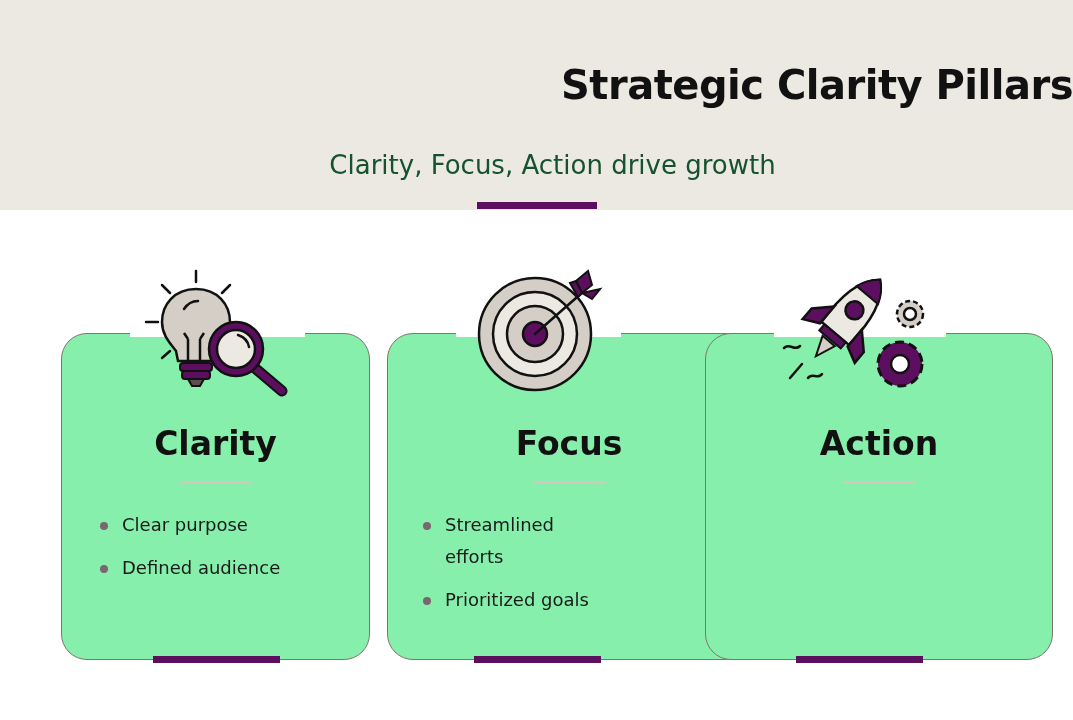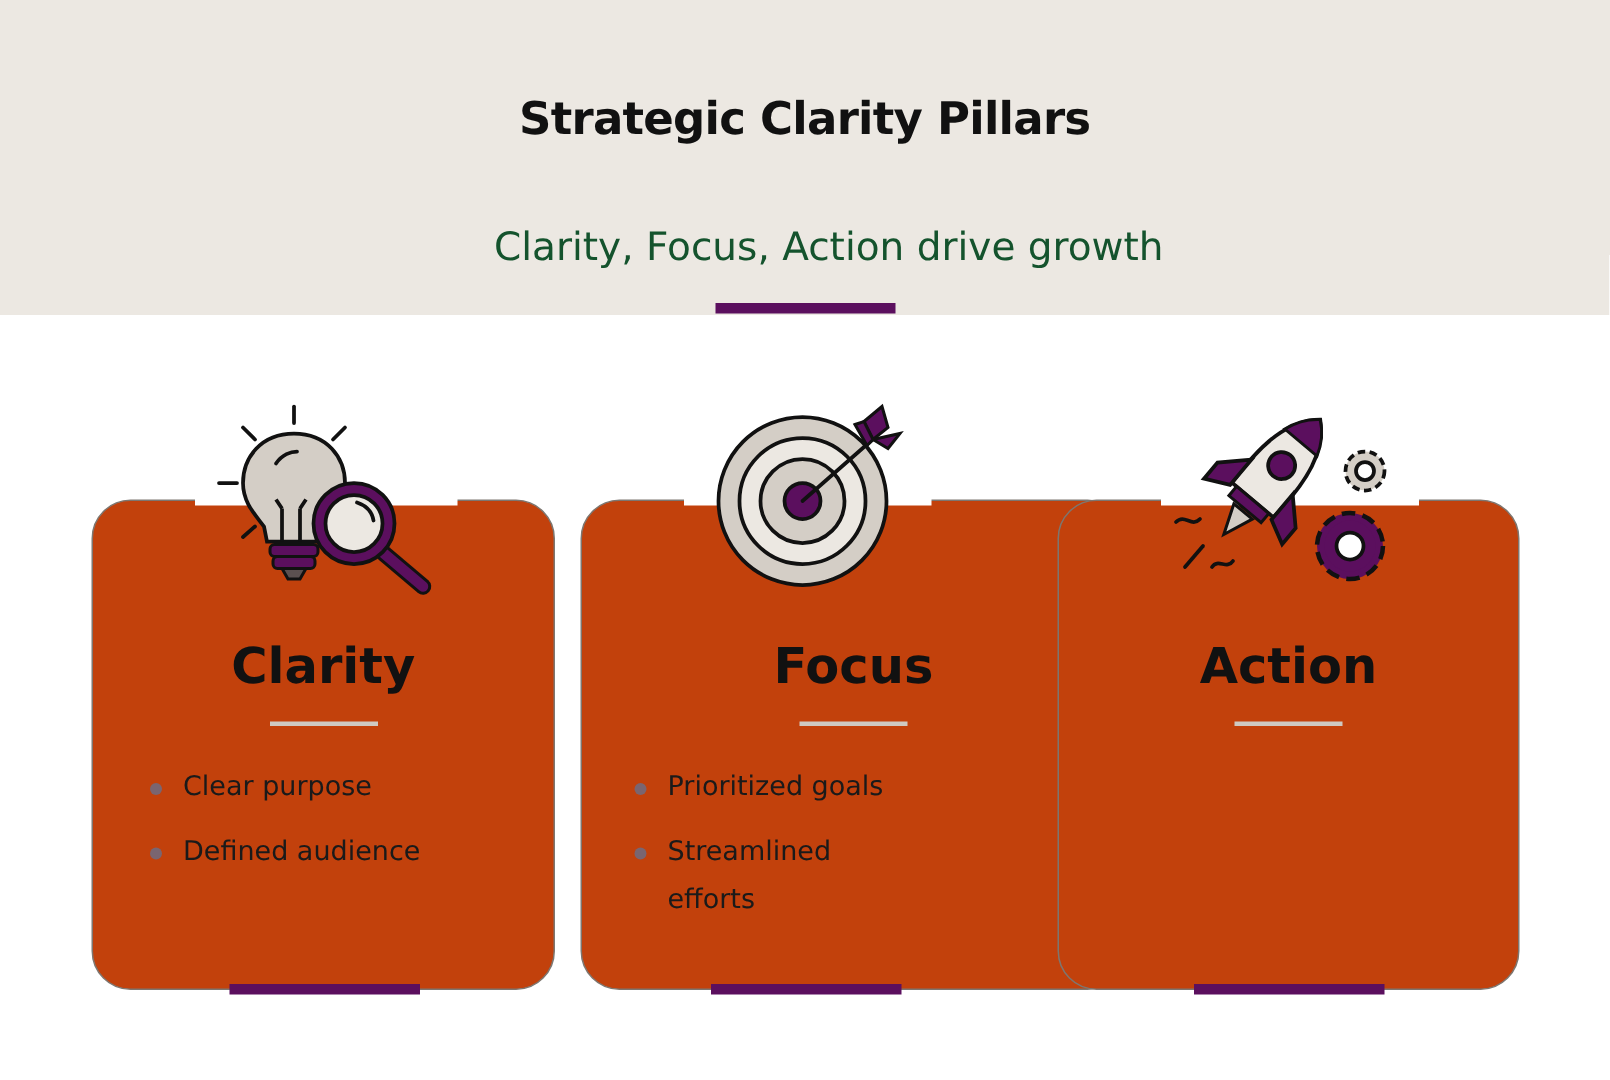--- a/index.html
+++ b/index.html
@@ -1,23 +1,23 @@
 <!DOCTYPE html>
 <html><head>
 <meta charset="utf-8">
 <style>
   * { box-sizing: border-box; margin: 0; padding: 0; }
   html, body { width: 1073px; height: 720px; background: #ffffff; overflow: hidden; }
   body { font-family: "DejaVu Sans", sans-serif; color: #111; position: relative; }
   .header { position: absolute; left: 0; top: 0; width: 1073px; height: 210px; background: #ECE8E2; }
-  .title { position: absolute; left: 0; width: 1073px; top: 62px; text-align: center; font-size: 30px; font-weight: bold; letter-spacing: -0.5px; color: #111; }
+  .title { position: absolute; left: 0; width: 1073px; top: 62px; text-align: right; font-size: 40px; font-weight: bold; letter-spacing: -0.5px; color: #111; }
   .subtitle { position: absolute; left: 16px; width: 1073px; top: 124px; text-align: center; font-size: 26px; color: #14532d; margin-top: 26px; }
   .header-accent { position: absolute; left: 477px; top: 202px; width: 120px; height: 7px; background: #5B0F5E; }
 
-  .card { position: absolute; top: 333px; height: 327px; border: 1.5px solid #7d7670; border-radius: 26px; background: #c2410c; }
+  .card { position: absolute; top: 333px; height: 327px; border: 1.5px solid #7d7670; border-radius: 26px; background: #86efac; }
   .card .gap { position: absolute; top: -3px; height: 6px; background: #fff; }
   .card .bottom-accent { position: absolute; bottom: -4px; height: 7px; background: #5B0F5E; width: 127px; }
   .card-title { position: absolute; left: 0; right: 0; top: 90px; text-align: center; font-size: 33px; font-weight: bold; color: #111; }
   .card-divider { position: absolute; top: 147px; height: 3px; width: 72px; background: #CFC9C2; left: 50%; margin-left: -36px; }
   .card-list { position: absolute; top: 175px; list-style: none; }
   .card-list li { position: relative; font-size: 18px; line-height: 32px; margin-bottom: 11px; padding-left: 22px; color: #1a1a1a; }
   .card-list li::before { content: ""; position: absolute; left: 0; top: 13px; width: 8px; height: 8px; border-radius: 50%; background: #7a6570; }
   .icon { position: absolute; }
 </style>
 </head>
@@ -39,26 +39,26 @@
     <li>Defined audience</li>
   </ul>
 </div>
 
 <div class="card" style="left:387px; width:364px;">
   <div class="gap" style="left:68px; width:165px;"></div>
   <div class="bottom-accent" style="left:86px;"></div>
   <div class="card-title">Focus</div>
   <div class="card-divider"></div>
   <ul class="card-list" style="left:35px; width:200px;">
+    <li style="width:190px;">Streamlined efforts</li>
     <li>Prioritized goals</li>
-    <li style="width:190px;">Streamlined efforts</li>
   </ul>
 </div>
 
-<div class="card" style="left:705px; width:308px;">
+<div class="card" style="left:705px; width:348px;">
   <div class="gap" style="left:68px; width:172px;"></div>
   <div class="bottom-accent" style="left:90px;"></div>
   <div class="card-title">Action</div>
   <div class="card-divider"></div>
 </div>
 
 <svg class="icon" style="left:138px; top:265px;" width="160" height="135" viewBox="0 0 160 135">
   <g stroke="#111" stroke-width="2.5" stroke-linecap="round" fill="none">
     <line x1="58" y1="6" x2="58" y2="17"></line>
     <line x1="24" y1="20" x2="32" y2="28"></line>

